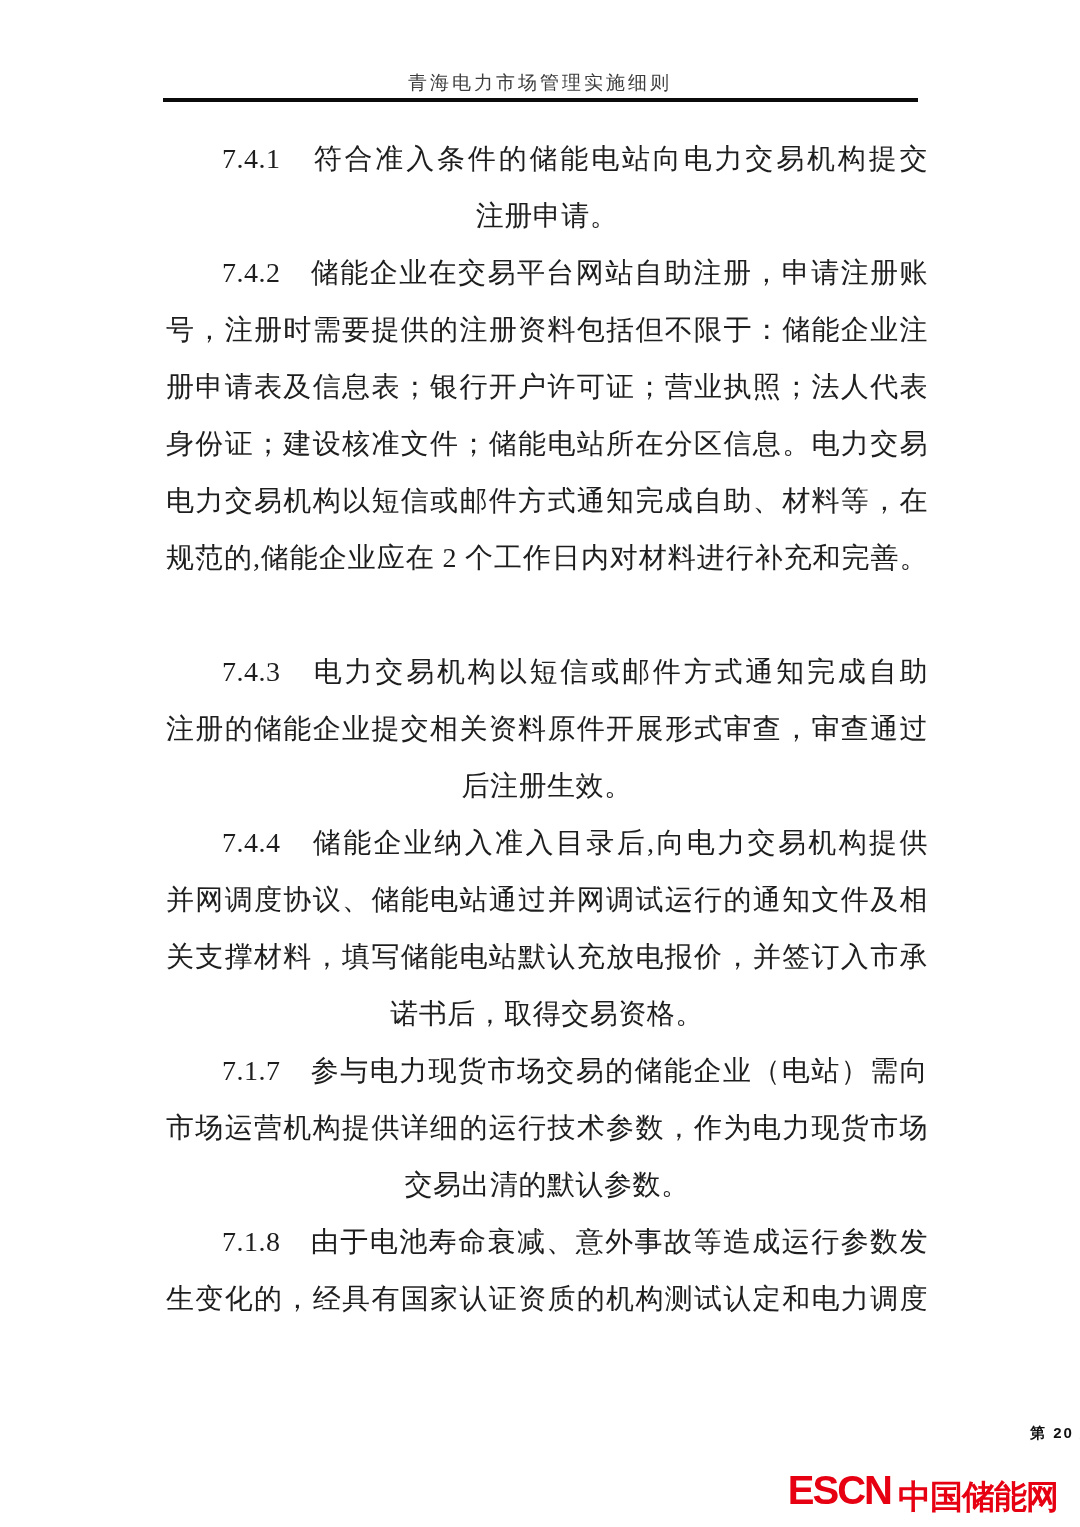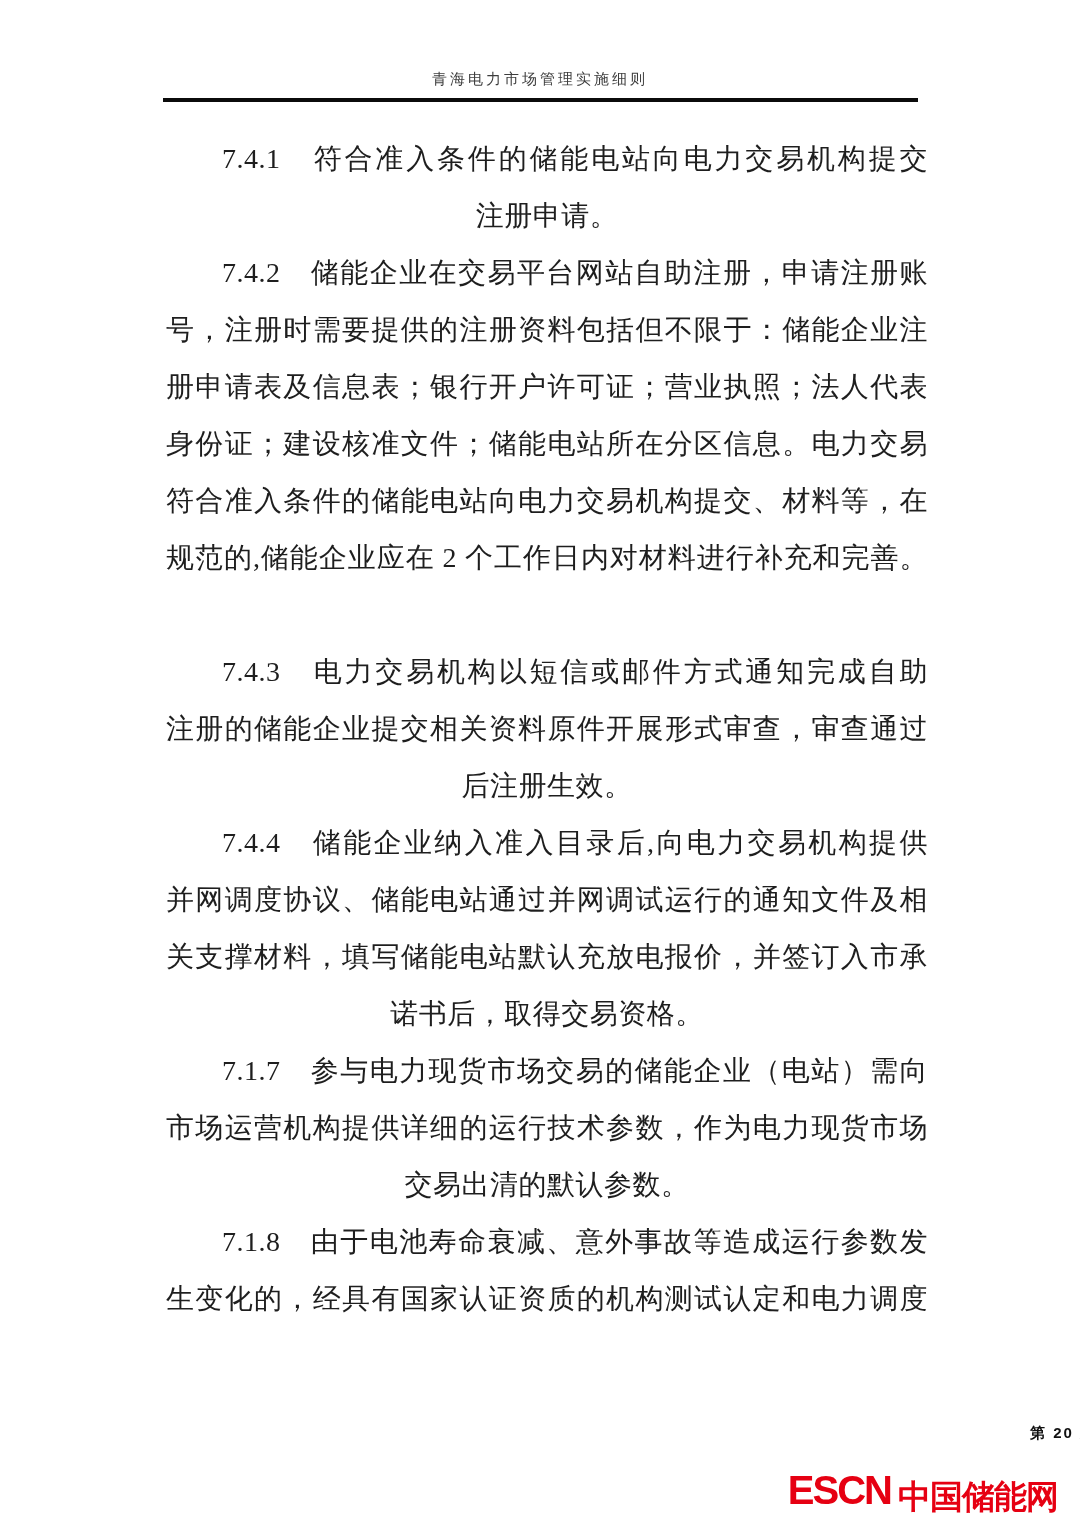--- a/index.html
+++ b/index.html
@@ -3,21 +3,21 @@
 <meta charset="utf-8">
 <style>
   html,body { margin:0; padding:0; background:#ffffff; }
   .page {
     position:relative; width:1080px; height:1527px; background:#ffffff;
     font-family:"Liberation Serif","DejaVu Serif",serif; color:#1e1e1e;
     overflow:hidden;
   }
   .header-title {
     position:absolute; top:70px; left:0; width:100%;
-    text-align:center; font-size:15px; letter-spacing:3px; color:#3d3d3d;
+    text-align:center; font-size:19px; letter-spacing:3px; color:#3d3d3d;
   }
   .header-rule {
     position:absolute; top:98px; left:163px; width:755px; height:4px;
     background:#0b0b0b;
   }
   .content { position:absolute; top:130px; left:166px; width:762px; }
   .line {
     height:57px; line-height:57px; font-size:28px;
     letter-spacing:0.5px; white-space:nowrap; text-align:center;
   }
@@ -47,21 +47,21 @@
   <div class="header-title">青海电力市场管理实施细则</div>
   <div class="header-rule"></div>
 
   <div class="content">
     <div class="line jf ind">7.4.1　符合准入条件的储能电站向电力交易机构提交</div>
     <div class="line">注册申请。</div>
     <div class="line jf ind">7.4.2　储能企业在交易平台网站自助注册，申请注册账</div>
     <div class="line jf">号，注册时需要提供的注册资料包括但不限于：储能企业注</div>
     <div class="line jf">册申请表及信息表；银行开户许可证；营业执照；法人代表</div>
     <div class="line jf">身份证；建设核准文件；储能电站所在分区信息。电力交易</div>
-    <div class="line jf">符合准入条件的储能电站向电力交易机构提交、材料等，在</div>
+    <div class="line jf">电力交易机构以短信或邮件方式通知完成自助、材料等，在</div>
     <div class="line jf">规范的,储能企业应在 2 个工作日内对材料进行补充和完善。</div>
     <div class="line"></div>
     <div class="line jf ind">7.4.3　电力交易机构以短信或邮件方式通知完成自助</div>
     <div class="line jf">注册的储能企业提交相关资料原件开展形式审查，审查通过</div>
     <div class="line">后注册生效。</div>
     <div class="line jf ind">7.4.4　储能企业纳入准入目录后,向电力交易机构提供</div>
     <div class="line jf">并网调度协议、储能电站通过并网调试运行的通知文件及相</div>
     <div class="line jf">关支撑材料，填写储能电站默认充放电报价，并签订入市承</div>
     <div class="line">诺书后，取得交易资格。</div>
     <div class="line jf ind">7.1.7　参与电力现货市场交易的储能企业（电站）需向</div>

